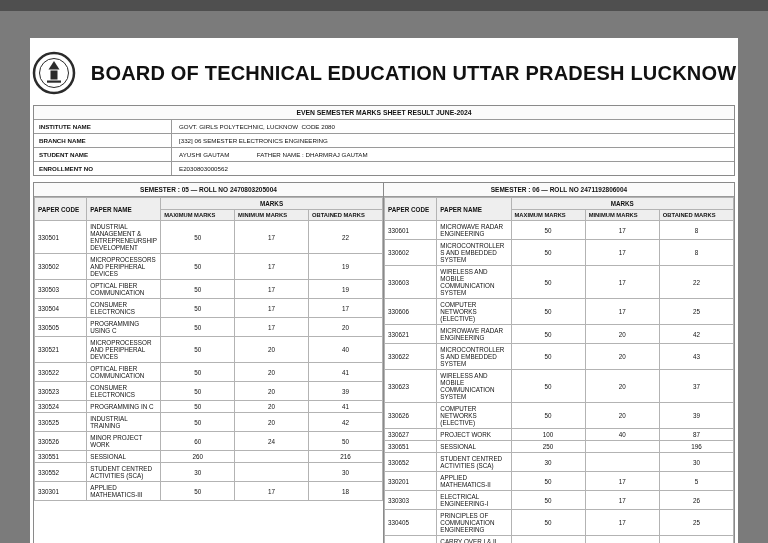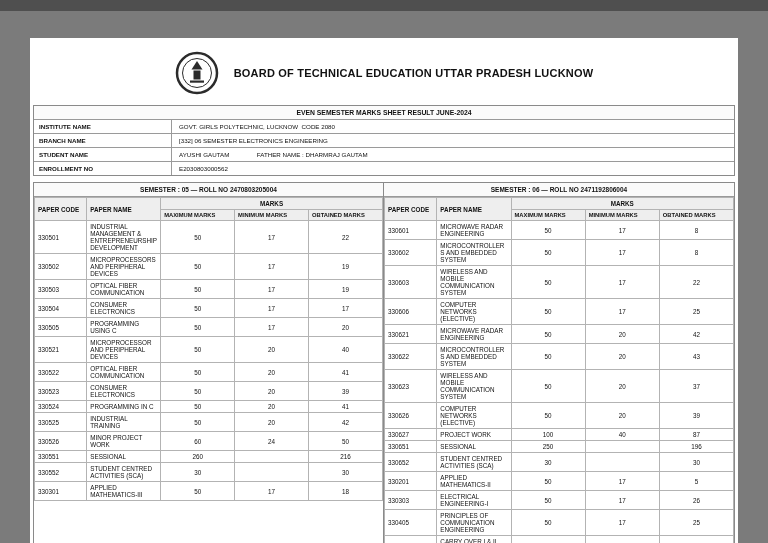--- a/index.html
+++ b/index.html
@@ -9,21 +9,21 @@
     font-family: "Liberation Sans", sans-serif;
     color: #111;
   }
   .top-strip { width: 768px; height: 11px; background: #4f4f4f; }
   .page {
     width: 708px; min-height: 474px; margin: 27px auto 0;
     background: #ffffff; box-sizing: border-box; padding: 6px 3px 8px;
   }
   .doc-header { display: flex; align-items: center; justify-content: center; gap: 15px; padding: 7px 0 10px; }
   .logo { flex: 0 0 auto; line-height: 0; }
-  .title { margin: 0; font-size: 11px; font-weight: bold; letter-spacing: .2px; white-space: nowrap; }
+  .title { margin: 0; font-size: 20px; font-weight: bold; letter-spacing: .2px; white-space: nowrap; }
 
   .info-block { border: 1.2px solid #8a8a8a; }
   .banner { text-align: center; font-weight: bold; font-size: 6.8px; padding: 3px 0; border-bottom: 1px solid #9a9a9a; background: #fbfbfb; }
   .info-row { display: flex; border-bottom: 1px solid #9a9a9a; }
   .info-row:last-child { border-bottom: none; }
   .info-label { width: 138px; box-sizing: border-box; padding: 3px 5px; font-size: 6.2px; font-weight: bold; border-right: 1px solid #9a9a9a; }
   .info-value { flex: 1; padding: 3px 7px; font-size: 6.2px; white-space: pre; overflow: hidden; }
 
   .tables-block { display: flex; align-items: stretch; border: 1.2px solid #8a8a8a; margin-top: 6px; }
   .sem { width: 50%; box-sizing: border-box; }

